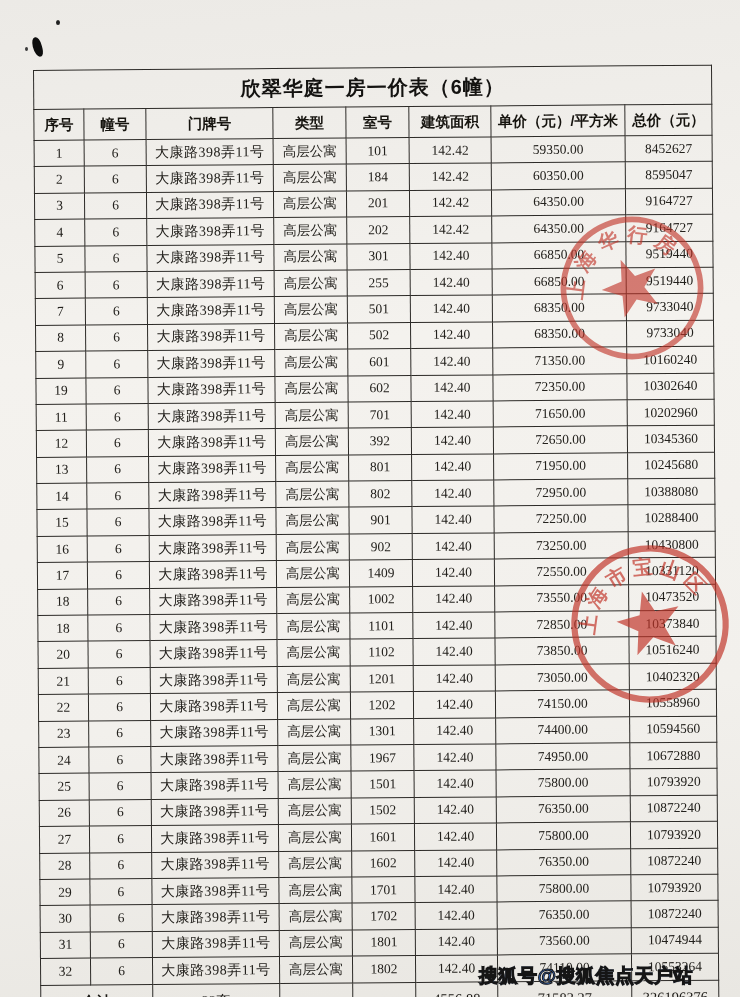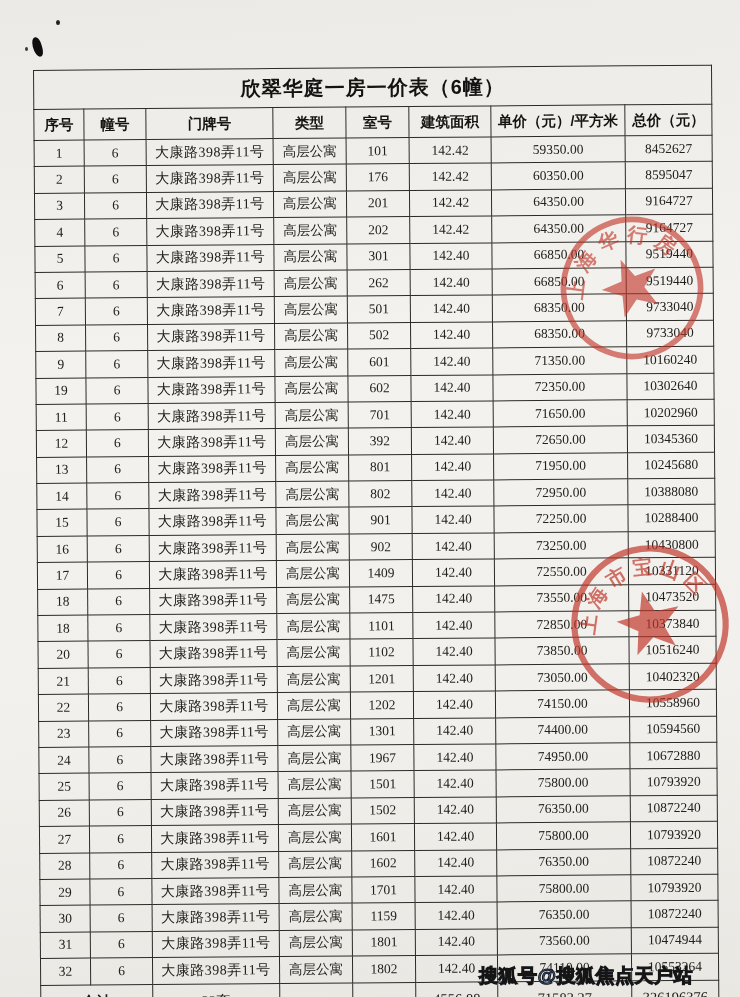--- a/index.html
+++ b/index.html
@@ -141,21 +141,21 @@
     <td>142.42</td>
     <td>59350.00</td>
     <td>8452627</td>
   </tr>
 
   <tr class="data-row">
     <td>2</td>
     <td>6</td>
     <td class="addr">大康路398弄11号</td>
     <td>高层公寓</td>
-    <td>176</td>
+    <td>184</td>
     <td>142.42</td>
     <td>60350.00</td>
     <td>8595047</td>
   </tr>
 
   <tr class="data-row">
     <td>3</td>
     <td>6</td>
     <td class="addr">大康路398弄11号</td>
     <td>高层公寓</td>
@@ -185,21 +185,21 @@
     <td>142.40</td>
     <td>66850.00</td>
     <td>9519440</td>
   </tr>
 
   <tr class="data-row">
     <td>6</td>
     <td>6</td>
     <td class="addr">大康路398弄11号</td>
     <td>高层公寓</td>
-    <td>262</td>
+    <td>255</td>
     <td>142.40</td>
     <td>66850.00</td>
     <td>9519440</td>
   </tr>
 
   <tr class="data-row">
     <td>7</td>
     <td>6</td>
     <td class="addr">大康路398弄11号</td>
     <td>高层公寓</td>
@@ -317,21 +317,21 @@
     <td>142.40</td>
     <td>72550.00</td>
     <td>10331120</td>
   </tr>
 
   <tr class="data-row">
     <td>18</td>
     <td>6</td>
     <td class="addr">大康路398弄11号</td>
     <td>高层公寓</td>
-    <td>1475</td>
+    <td>1002</td>
     <td>142.40</td>
     <td>73550.00</td>
     <td>10473520</td>
   </tr>
 
   <tr class="data-row">
     <td>18</td>
     <td>6</td>
     <td class="addr">大康路398弄11号</td>
     <td>高层公寓</td>
@@ -449,21 +449,21 @@
     <td>142.40</td>
     <td>75800.00</td>
     <td>10793920</td>
   </tr>
 
   <tr class="data-row">
     <td>30</td>
     <td>6</td>
     <td class="addr">大康路398弄11号</td>
     <td>高层公寓</td>
-    <td>1159</td>
+    <td>1702</td>
     <td>142.40</td>
     <td>76350.00</td>
     <td>10872240</td>
   </tr>
 
   <tr class="data-row">
     <td>31</td>
     <td>6</td>
     <td class="addr">大康路398弄11号</td>
     <td>高层公寓</td>

